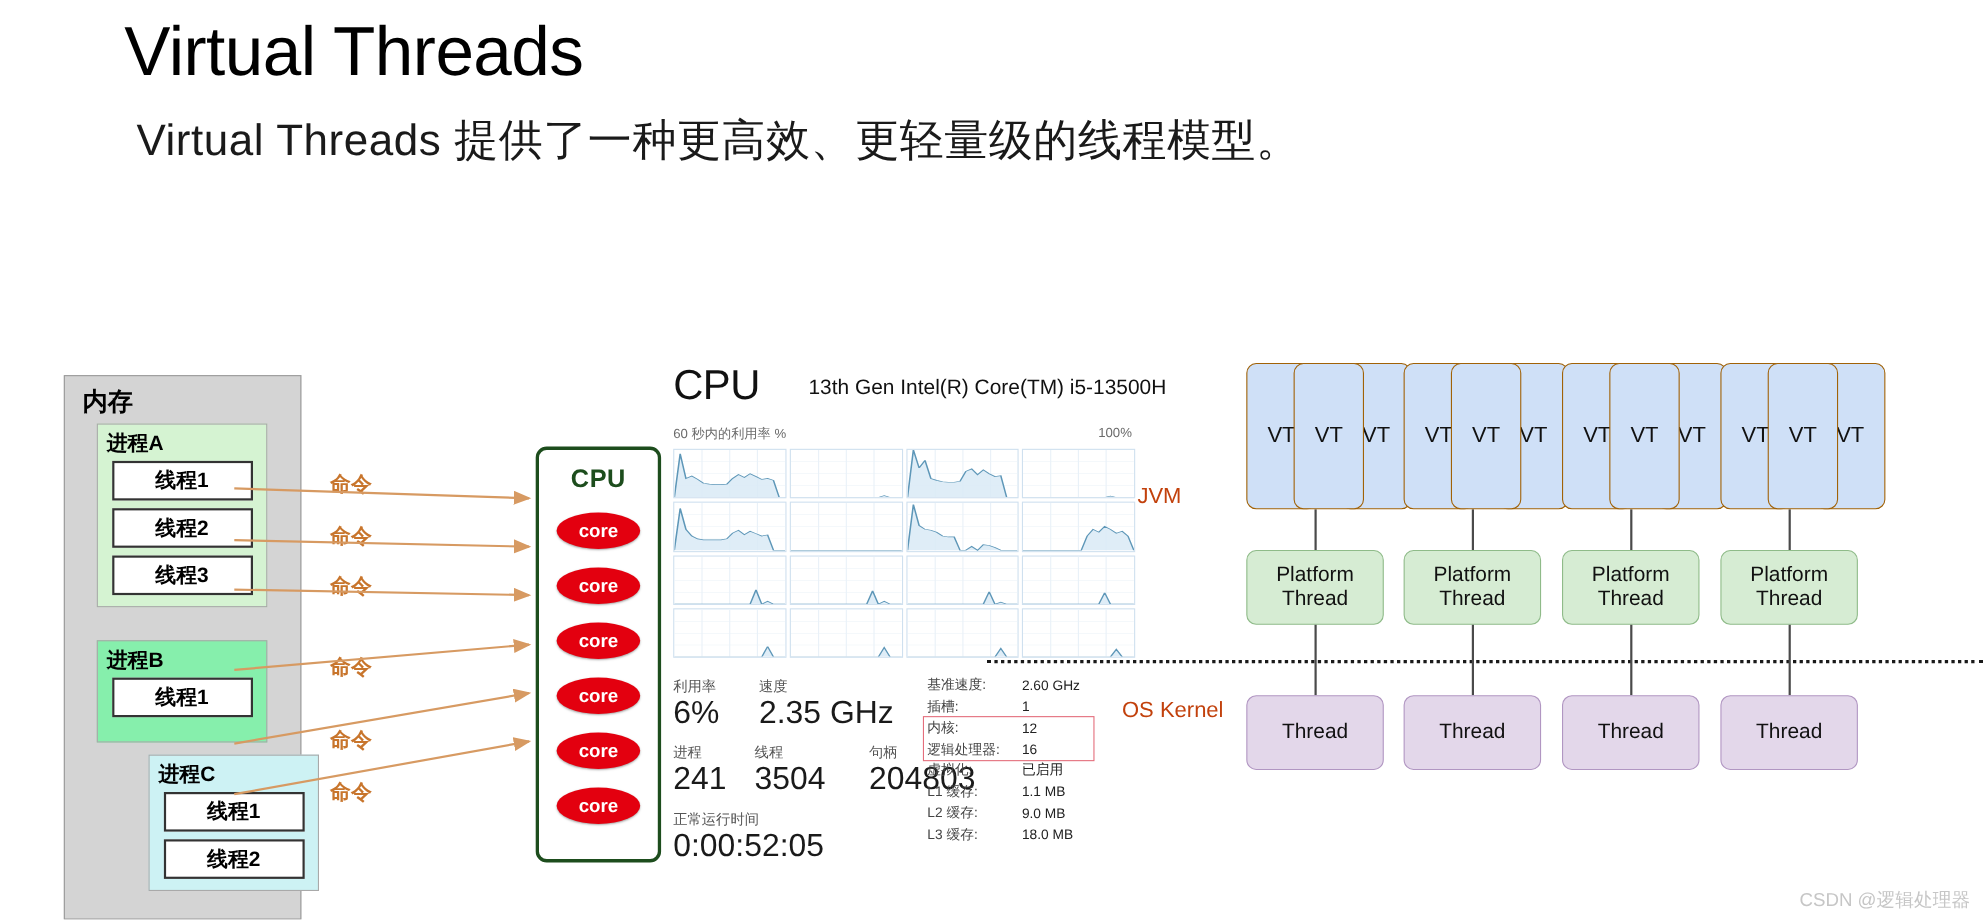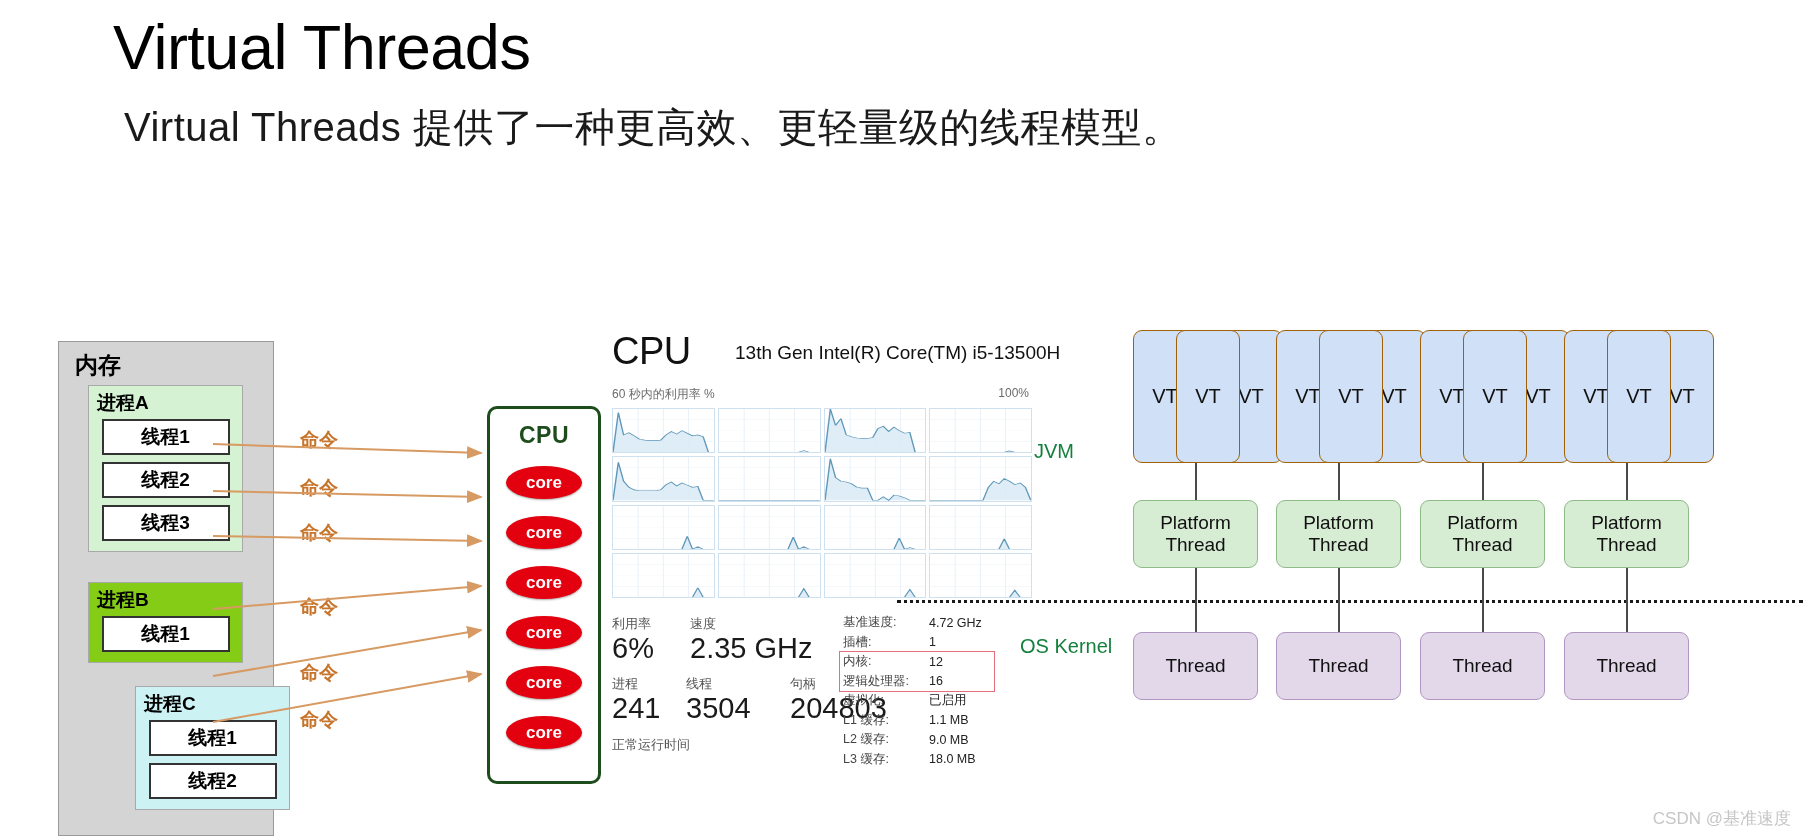--- a/index.html
+++ b/index.html
@@ -107,21 +107,21 @@
   .spec-k { width: 86px; }
   .spec-v { flex: 1; color: #222; }
   .spec-highlight {
     position: absolute; left: -4px; top: 38px; width: 156px; height: 41px;
     border: 1.5px solid #e46e7c; pointer-events: none;
   }
 
   
   .vt-diagram { position: absolute; left: 1020px; top: 330px; width: 783px; height: 480px; }
   .lane-label {
-    position: absolute; font-size: 20px; color: #15803d; white-space: nowrap;
+    position: absolute; font-size: 20px; color: #c2410c; white-space: nowrap;
   }
   .lbl-jvm { left: 14px; top: 110px; }
   .lbl-os { left: 0px; top: 305px; }
   .vt-group { position: absolute; top: 0; width: 125px; }
   .vt-row { position: relative; height: 133px; }
   .vt-card {
     position: absolute; top: 0; width: 64px; height: 133px;
     background: #cfe0f7; border: 1px solid #a16207; border-radius: 9px;
     display: flex; align-items: center; justify-content: center;
     font-size: 20px; color: #111;
@@ -162,21 +162,21 @@
 
   <div class="mem-box">
     <div class="mem-title">内存</div>
     <div id="processes">
         <div class="proc" style="top: 43px; background: rgb(213, 243, 210); padding-bottom: 3px;">
           <span class="proc-label">进程A</span>
           <div class="thread-box">线程1</div>
           <div class="thread-box">线程2</div>
           <div class="thread-box">线程3</div>
         </div>
-        <div class="proc" style="top: 240px; background: #84cc16; padding-bottom: 3px;">
+        <div class="proc" style="top: 240px; background: #86efac; padding-bottom: 15px;">
           <span class="proc-label">进程B</span>
           <div class="thread-box">线程1</div>
         </div>
         <div class="proc" style="top: 344px; background: rgb(205, 242, 244); padding-bottom: 3px; margin-left: 47px;">
           <span class="proc-label">进程C</span>
           <div class="thread-box">线程1</div>
           <div class="thread-box">线程2</div>
         </div>
       </div>
   </div>
@@ -474,28 +474,29 @@
           <div class="stat-label">线程</div>
           <div class="stat-value">3504</div>
         </div>
         <div>
           <div class="stat-label">句柄</div>
           <div class="stat-value">204803</div>
         </div>
       </div>
       <div class="row3">
         <div class="stat-label">正常运行时间</div>
+        <div class="stat-value">0:00:52:05</div>
       </div>
     </div>
 
     <div class="tm-specs">
       <div id="specs">
           <div class="spec-row">
             <div class="spec-k">基准速度:</div>
-            <div class="spec-v">4.72 GHz</div>
+            <div class="spec-v">2.60 GHz</div>
           </div>
           <div class="spec-row">
             <div class="spec-k">插槽:</div>
             <div class="spec-v">1</div>
           </div>
           <div class="spec-row">
             <div class="spec-k">内核:</div>
             <div class="spec-v">12</div>
           </div>
           <div class="spec-row">
@@ -576,14 +577,14 @@
           <div class="connector conn-top"></div>
           <div class="pt-box">
             <div><span>Platform</span><br><span>Thread</span></div>
           </div>
           <div class="connector conn-bot"></div>
           <div class="th-box">Thread</div>
         </div>
       </div>
   </div>
 
-  <div class="watermark">CSDN @基准速度</div>
+  <div class="watermark">CSDN @逻辑处理器</div>
 </div>
 
 </body></html>

